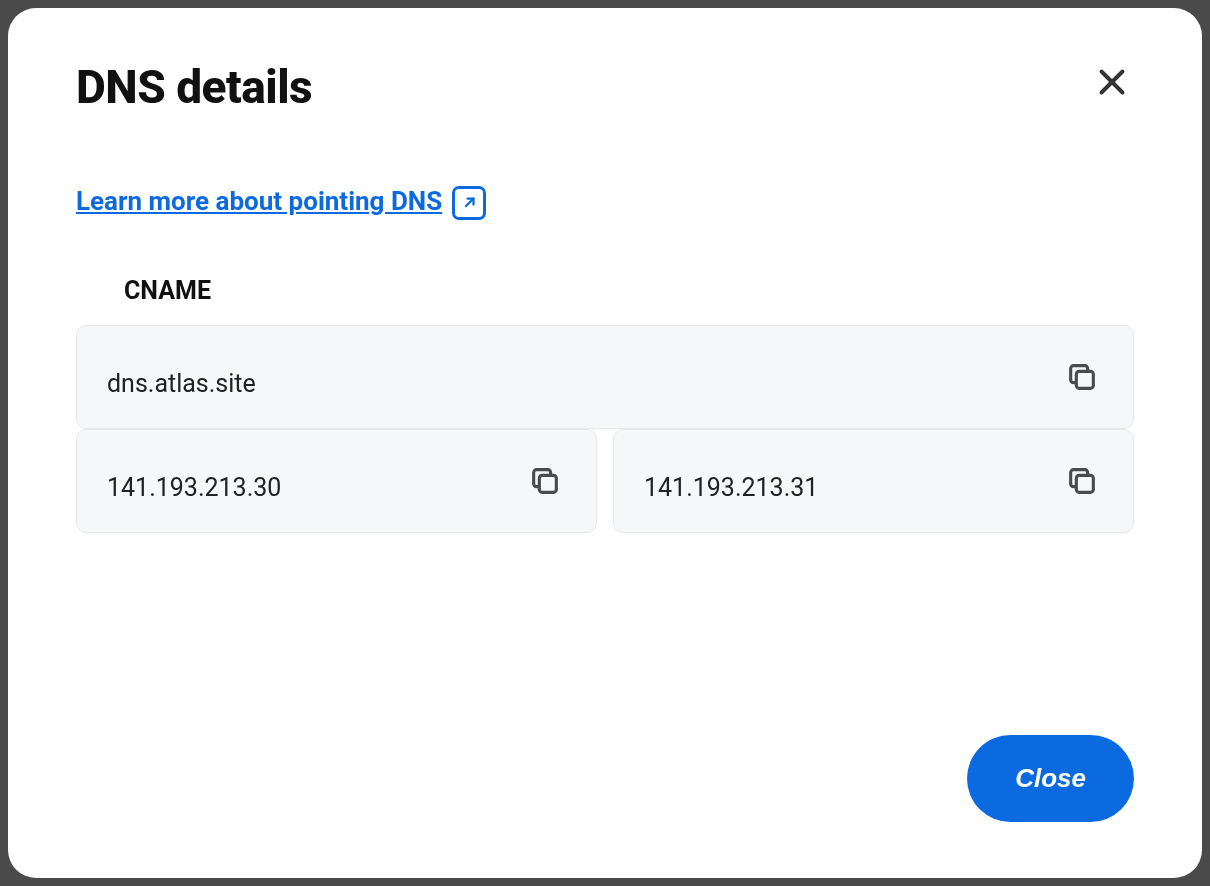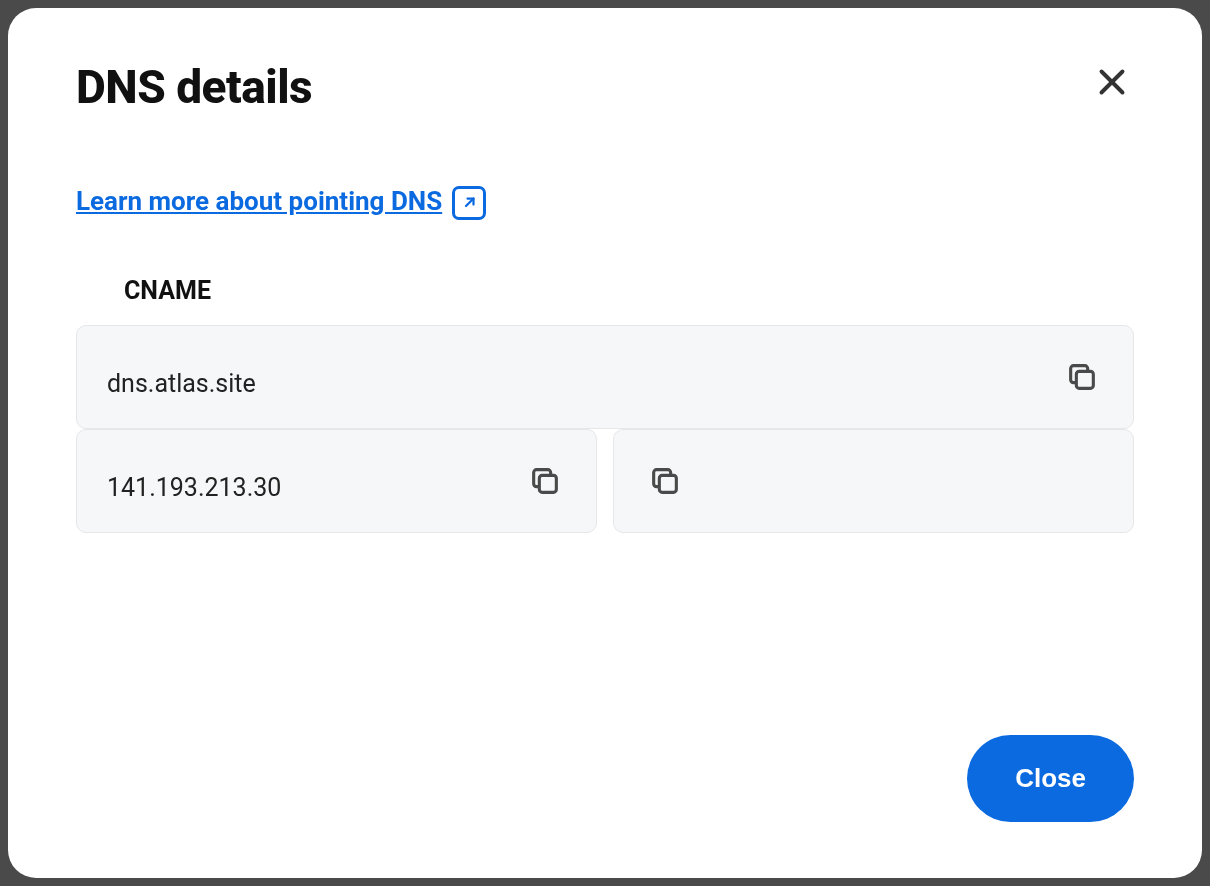--- a/index.html
+++ b/index.html
@@ -114,20 +114,21 @@
   }
   .close-action-btn {
     background: #0b6adf;
     color: #fff;
     border: none;
     border-radius: 999px;
     padding: 28px 48px;
     font-size: 26px;
     font-weight: 700;
     cursor: pointer;
+    font-style: italic;
   }
 </style>
 </head>
 <body>
 
 <div class="modal">
   <div class="modal-header">
     <h1 class="modal-title">DNS details</h1>
     <button class="close-btn">
       <svg viewBox="0 0 24 24">
@@ -163,20 +164,21 @@
       <div class="record-box">
         <span class="record-value">141.193.213.30</span>
         <button class="copy-btn">
           <svg viewBox="0 0 24 24">
             <rect x="8" y="8" width="12" height="12" rx="2"></rect>
             <path d="M16 8 V6 a2 2 0 0 0 -2 -2 H6 a2 2 0 0 0 -2 2 v8 a2 2 0 0 0 2 2 h2"></path>
           </svg>
         </button>
       </div>
       <div class="record-box">
+        <span class="record-value">141.193.213.31</span>
         <button class="copy-btn">
           <svg viewBox="0 0 24 24">
             <rect x="8" y="8" width="12" height="12" rx="2"></rect>
             <path d="M16 8 V6 a2 2 0 0 0 -2 -2 H6 a2 2 0 0 0 -2 2 v8 a2 2 0 0 0 2 2 h2"></path>
           </svg>
         </button>
       </div>
     </div>
   </div>
 

